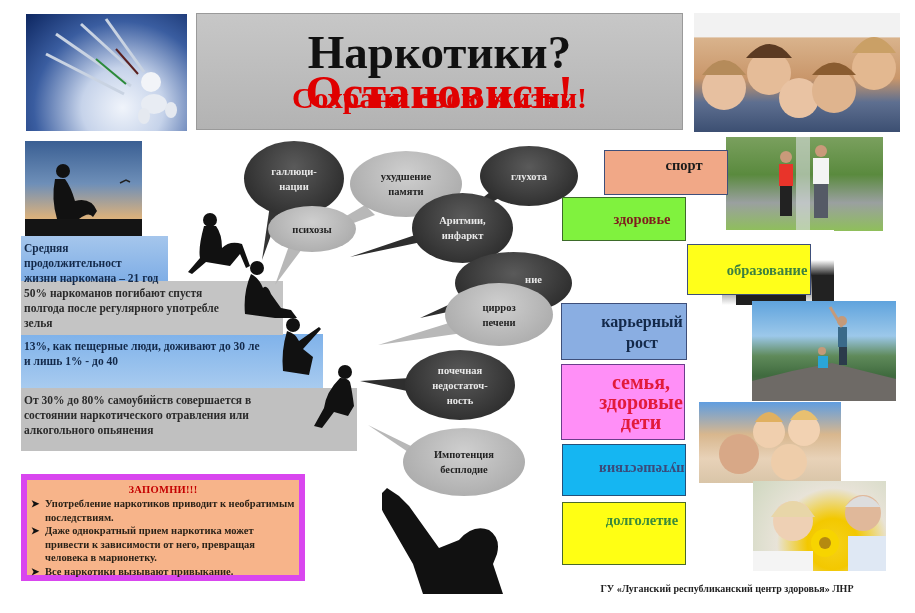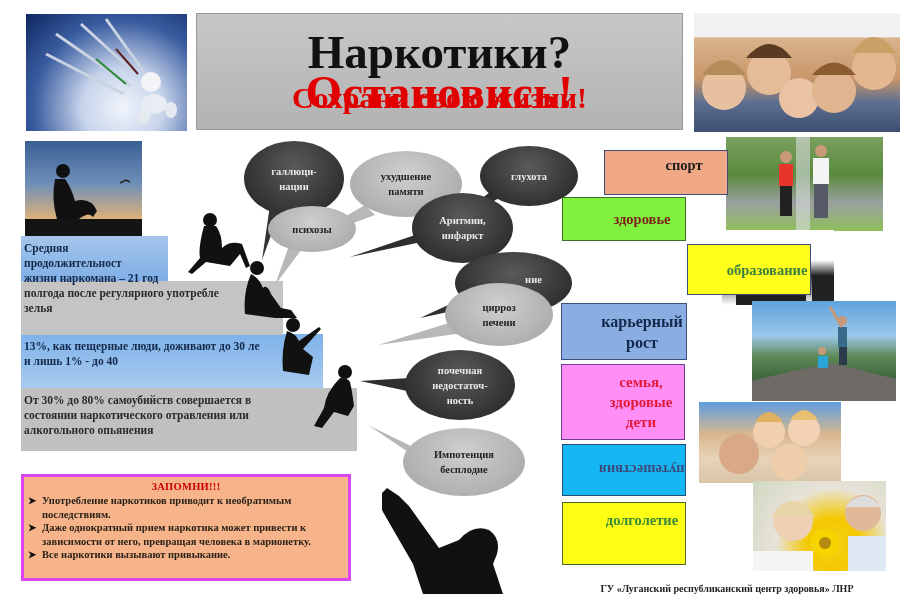--- a/index.html
+++ b/index.html
@@ -42,38 +42,38 @@
   .stat { font-size: 11.5px; line-height: 15px; color: #1e2a3a; padding: 5px 3px; }
   .stat-1 { left: 21px; top: 236px; width: 147px; height: 45px; background: linear-gradient(#a5c6ec, #7faee6); color: #13294a; }
   .stat-2-clip { left: 21px; top: 281px; width: 262px; height: 54px; background: #c4c4c4; }
   .stat-3-clip { left: 21px; top: 334px; width: 302px; height: 54px; background: linear-gradient(#7fb2ea, #a8cbef); }
   .stat-4-clip { left: 21px; top: 388px; width: 336px; height: 63px; background: #c0c0c0; }
 
   
   .sil { fill: #111; }
 
   
-  .remember { left: 21px; top: 474px; width: 330px; height: 107px; background: #f7b48a; border: 3px solid #d946ef; }
+  .remember { left: 21px; top: 474px; width: 284px; height: 107px; background: #f7b48a; border: 6px solid #d946ef; }
   .remember-title { text-align: center; font-size: 10.5px; color: #c40000; margin-top: 4px; letter-spacing: 0.3px; }
   .remember ul { list-style: none; padding: 2px 4px 0 4px; }
   .remember li { position: relative; font-size: 10.5px; line-height: 13.5px; color: #2a2218; padding-left: 14px; }
   .remember li .arrow { position: absolute; left: 0; top: 0; font-size: 10px; color: #111; }
 
   
   .bubble { position: absolute; border-radius: 50%; display: flex; align-items: center; justify-content: center; text-align: center; font-size: 10.5px; line-height: 15px; }
   .bubble.dark { background: radial-gradient(ellipse at 50% 35%, #5a5a5a, #2c2c2c 80%); color: #e8e8e8; }
   .bubble.light { background: radial-gradient(ellipse at 50% 35%, #cfcfcf, #a9a9a9 85%); color: #222; }
 
   
   .goal { position: absolute; display: flex; align-items: center; justify-content: center; text-align: center; border: 1px solid #3e4f7a; font-size: 14.5px; line-height: 18px; padding-left: 36px; }
   .goal-sport { left: 604px; top: 150px; width: 124px; height: 45px; background: #f1a887; color: #1b1b1b; align-items: flex-start; padding-top: 5px; }
   .goal-health { left: 562px; top: 197px; width: 124px; height: 44px; background: #80f23e; color: #7f1d1d; border-color: #3d6b2a; }
   .goal-education { left: 687px; top: 244px; width: 124px; height: 51px; background: #ffff1a; color: #3c8040; }
   .goal-career { left: 561px; top: 303px; width: 126px; height: 57px; background: #8aaee2; color: #13294a; font-size: 16px; line-height: 21px; }
-  .goal-family { left: 561px; top: 364px; width: 124px; height: 76px; background: #ff8ff7; color: #e21b3b; font-size: 15px; line-height: 20px; border-color: #6b3d8b; }
+  .goal-family { left: 561px; top: 364px; width: 124px; height: 76px; background: #ff8ff7; color: #e21b3b; font-size: 20px; line-height: 20px; border-color: #6b3d8b; }
   .goal-travel { left: 562px; top: 444px; width: 124px; height: 52px; background: #15b6f2; color: #3a4a7a; border-color: #25507a; }
   .goal-travel span { display: inline-block; transform: rotate(180deg); }
   .goal-longevity { left: 562px; top: 502px; width: 124px; height: 63px; background: #ffff14; color: #3a8a3a; align-items: flex-start; padding-top: 8px; border-color: #4a6a2a; }
 
   .footer { left: 567px; top: 583px; width: 320px; font-size: 10px; color: #222; text-align: center; }
 </style>
 </head>
 <body>
 
 <div class="abs title-box">
@@ -187,20 +187,21 @@
 
 <div class="abs stat-4-clip"></div>
 <div class="abs stat-3-clip"></div>
 <div class="abs stat-2-clip"></div>
 
 <div class="abs stat stat-1">
   <div>Средняя продолжительност</div>
   <div>жизни наркомана – 21 год</div>
 </div>
 <div class="abs stat" style="left:21px;top:281px;width:222px;height:54px;color:#2a2a2a;">
+  <div>50% наркоманов погибают спустя</div>
   <div style="white-space:nowrap">полгода после регулярного употребле</div>
   <div>зелья</div>
 </div>
 <div class="abs stat" style="left:21px;top:334px;width:290px;height:54px;color:#13294a;">
   <div style="white-space:nowrap">13%, как пещерные люди, доживают до 30 ле</div>
   <div>и лишь 1% - до 40</div>
 </div>
 <div class="abs stat" style="left:21px;top:388px;width:318px;height:63px;color:#2a2a2a;">
   <div>От 30% до 80% самоубийств совершается в</div>
   <div>состоянии наркотического отравления или</div>

